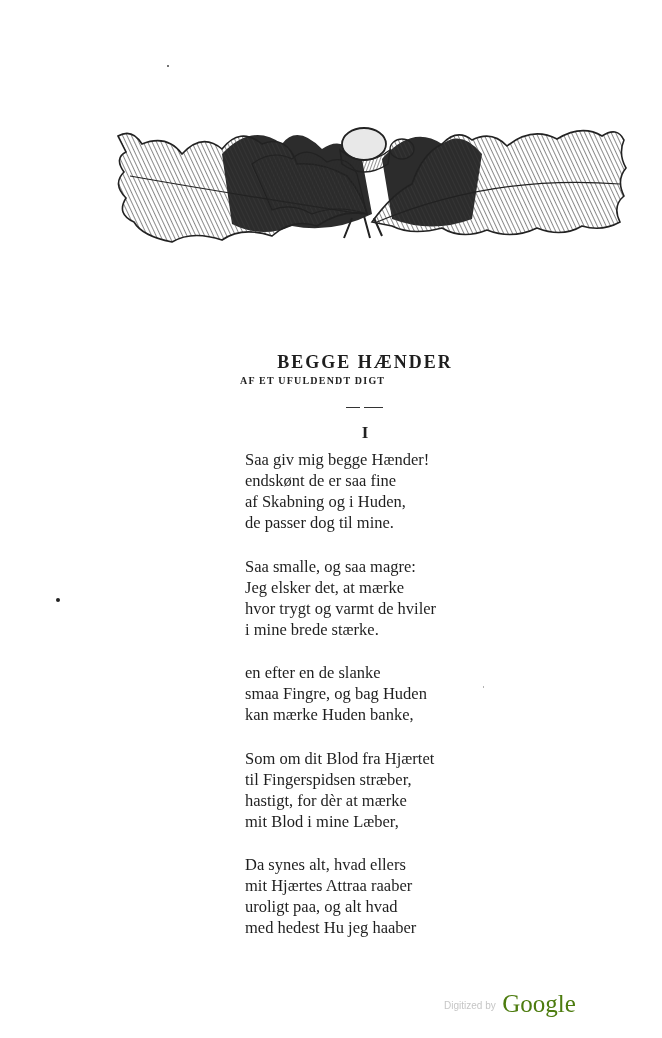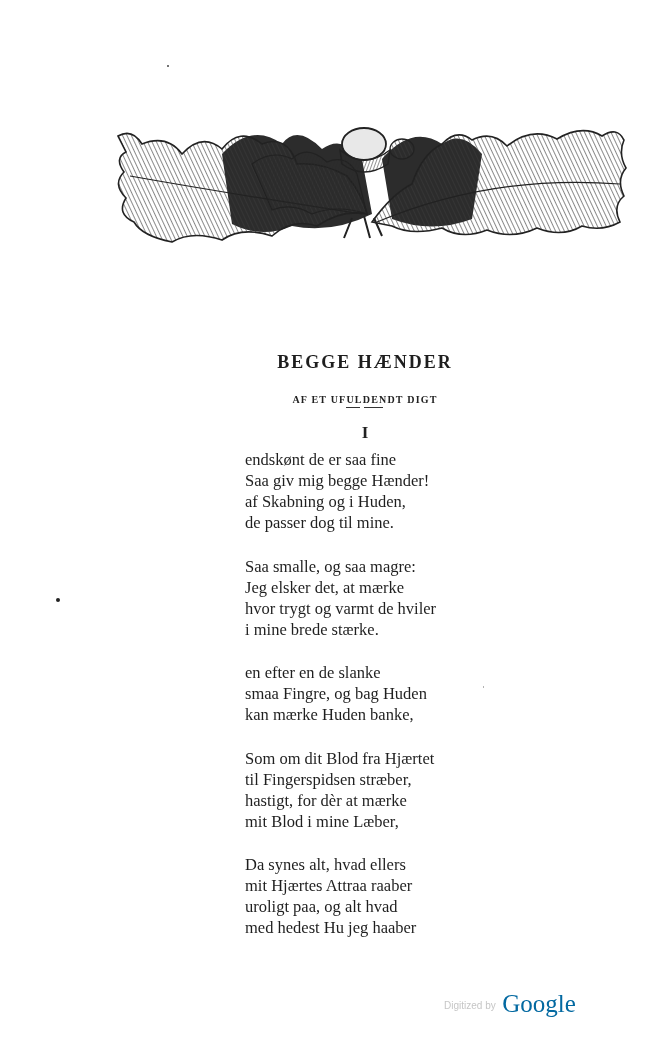--- a/index.html
+++ b/index.html
@@ -34,23 +34,22 @@
       width: 250px;
       text-align: center;
       font-size: 18px;
       font-weight: bold;
       letter-spacing: 2px;
       color: #1e1e1e;
     }
     .subtitle {
       position: absolute;
       left: 240px;
-      top: 394px;
+      top: 375px;
       width: 250px;
-      text-align: center;
       font-size: 10px;
       font-weight: bold;
       letter-spacing: 1.2px;
       color: #222;
     }
     .rule {
       position: absolute;
       top: 407px;
       height: 1px;
       background: #333;
@@ -88,21 +87,21 @@
       font-family: "Liberation Sans", "DejaVu Sans", sans-serif;
       color: #c6c6c6;
     }
     .watermark .small {
       font-size: 10px;
       vertical-align: 3px;
     }
     .watermark .brand {
       font-family: "Liberation Serif", "DejaVu Serif", serif;
       font-size: 25px;
-      color: #0369a1;
+      color: #4d7c0f;
       margin-left: 2px;
     }
   </style>
 </head>
 <body>
 
 <div class="speck" style="left:167px;top:65px;width:2px;height:2px;"></div>
 <div class="speck" style="left:56px;top:598px;width:4px;height:4px;background:#222;"></div>
 <div class="speck" style="left:483px;top:686px;width:1px;height:2px;background:#999;"></div>
 
@@ -135,22 +134,22 @@
 </svg>
 
 <div class="title">BEGGE HÆNDER</div>
 <div class="subtitle">AF ET UFULDENDT DIGT</div>
 <div class="rule" style="left:346px;width:14px;"></div>
 <div class="rule" style="left:364px;width:19px;"></div>
 <div class="section-num">I</div>
 
 <div class="poem">
   <div class="stanza">
+    <span class="line">Saa giv mig begge Hænder!</span>
     <span class="line">endskønt de er saa fine</span>
-    <span class="line">Saa giv mig begge Hænder!</span>
     <span class="line">af Skabning og i Huden,</span>
     <span class="line">de passer dog til mine.</span>
   </div>
   <div class="stanza">
     <span class="line">Saa smalle, og saa magre:</span>
     <span class="line">Jeg elsker det, at mærke</span>
     <span class="line">hvor trygt og varmt de hviler</span>
     <span class="line">i mine brede stærke.</span>
   </div>
   <div class="stanza">

